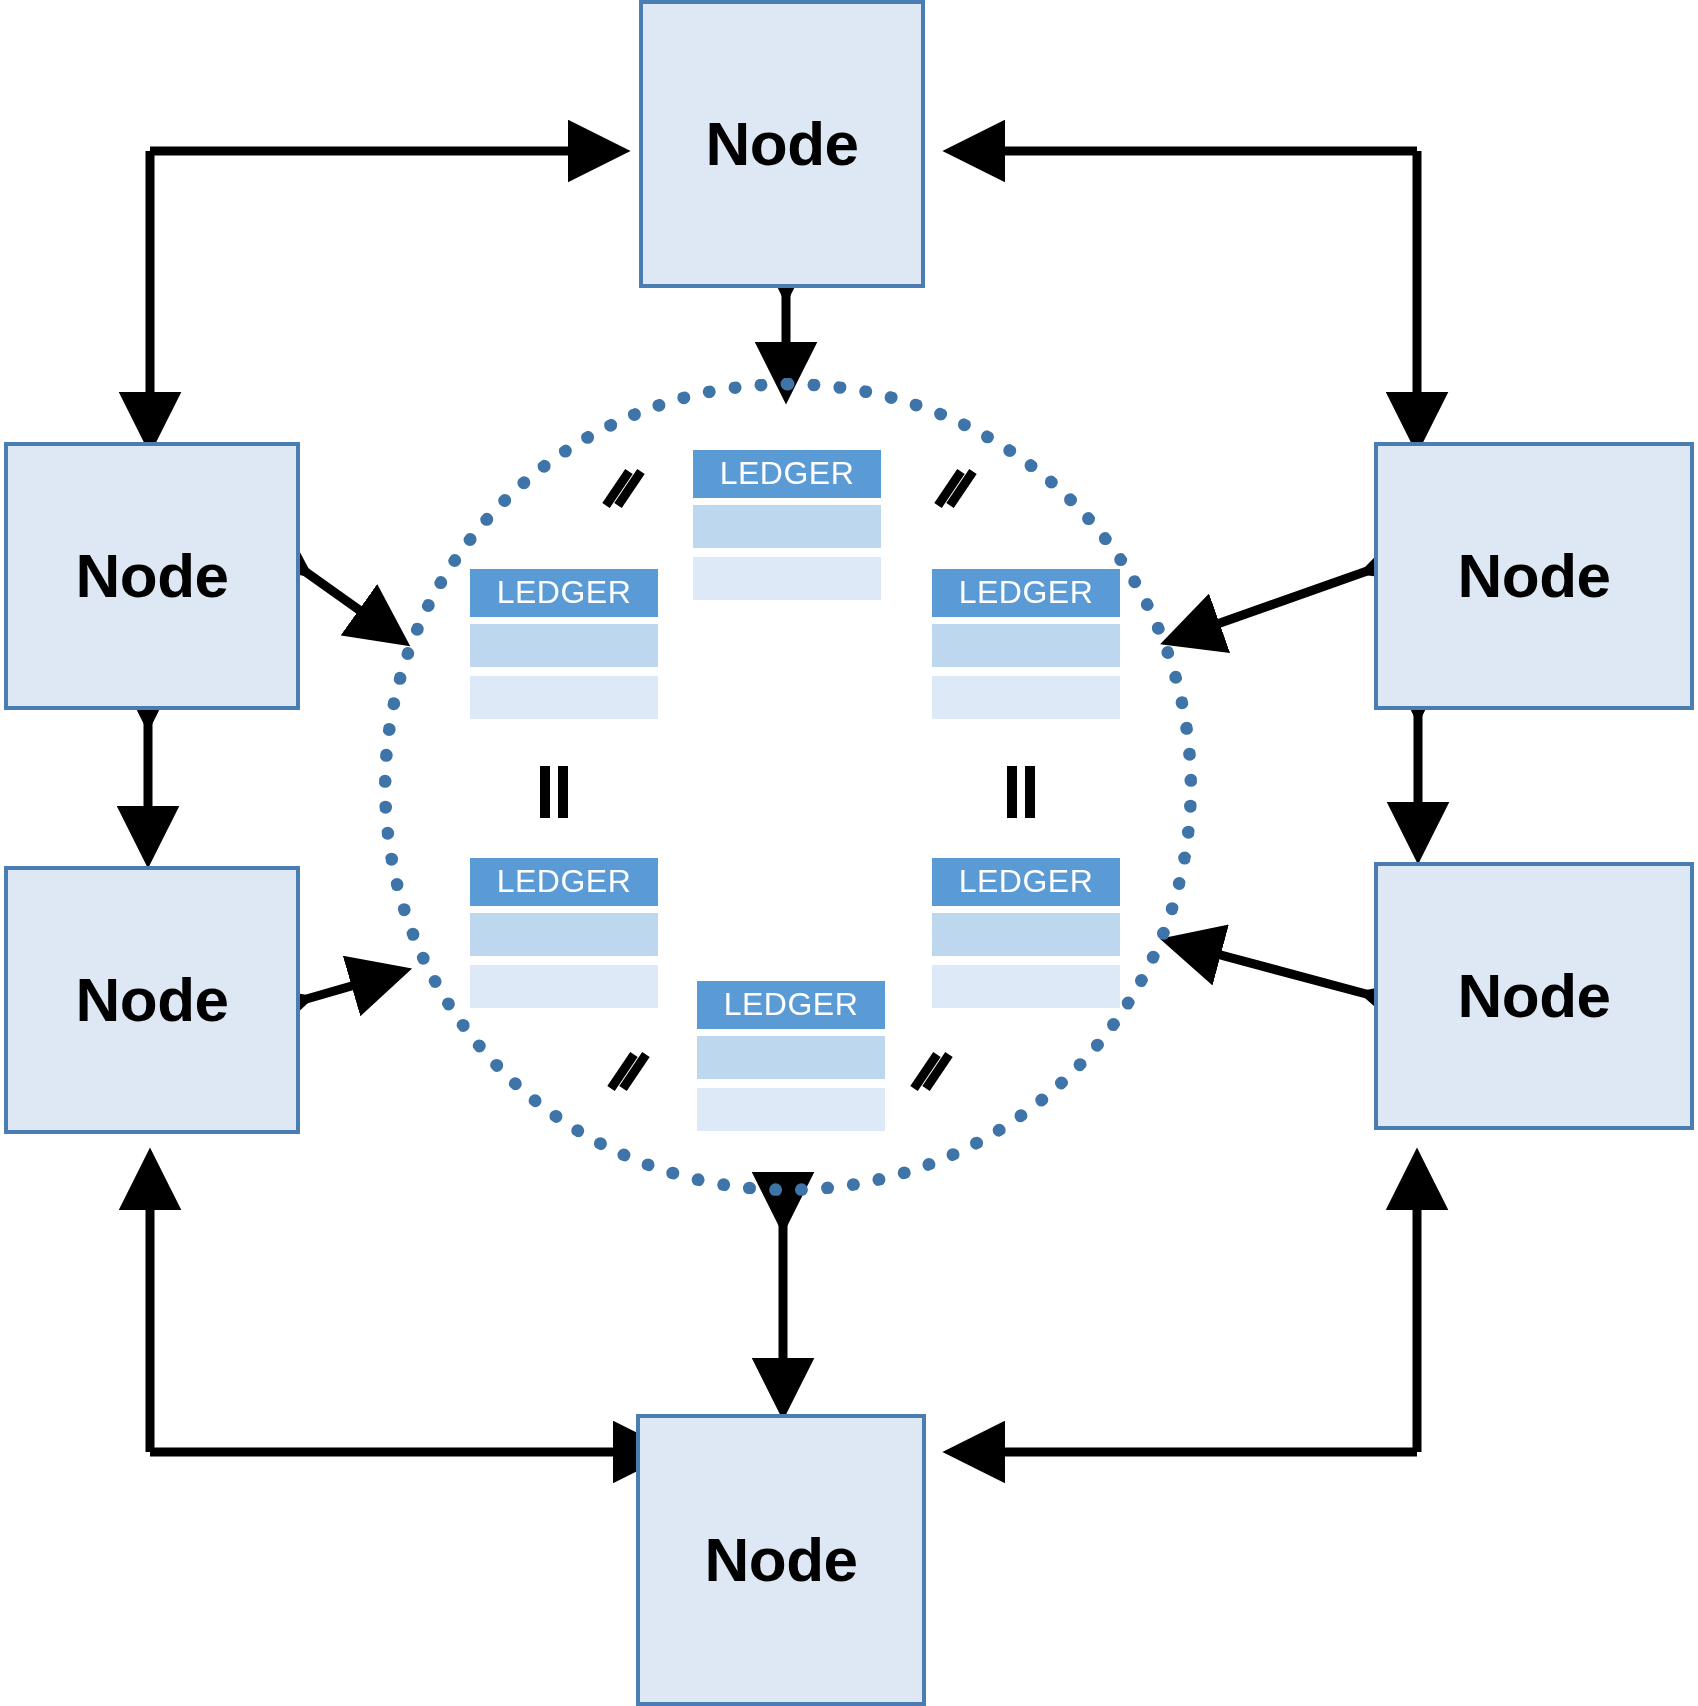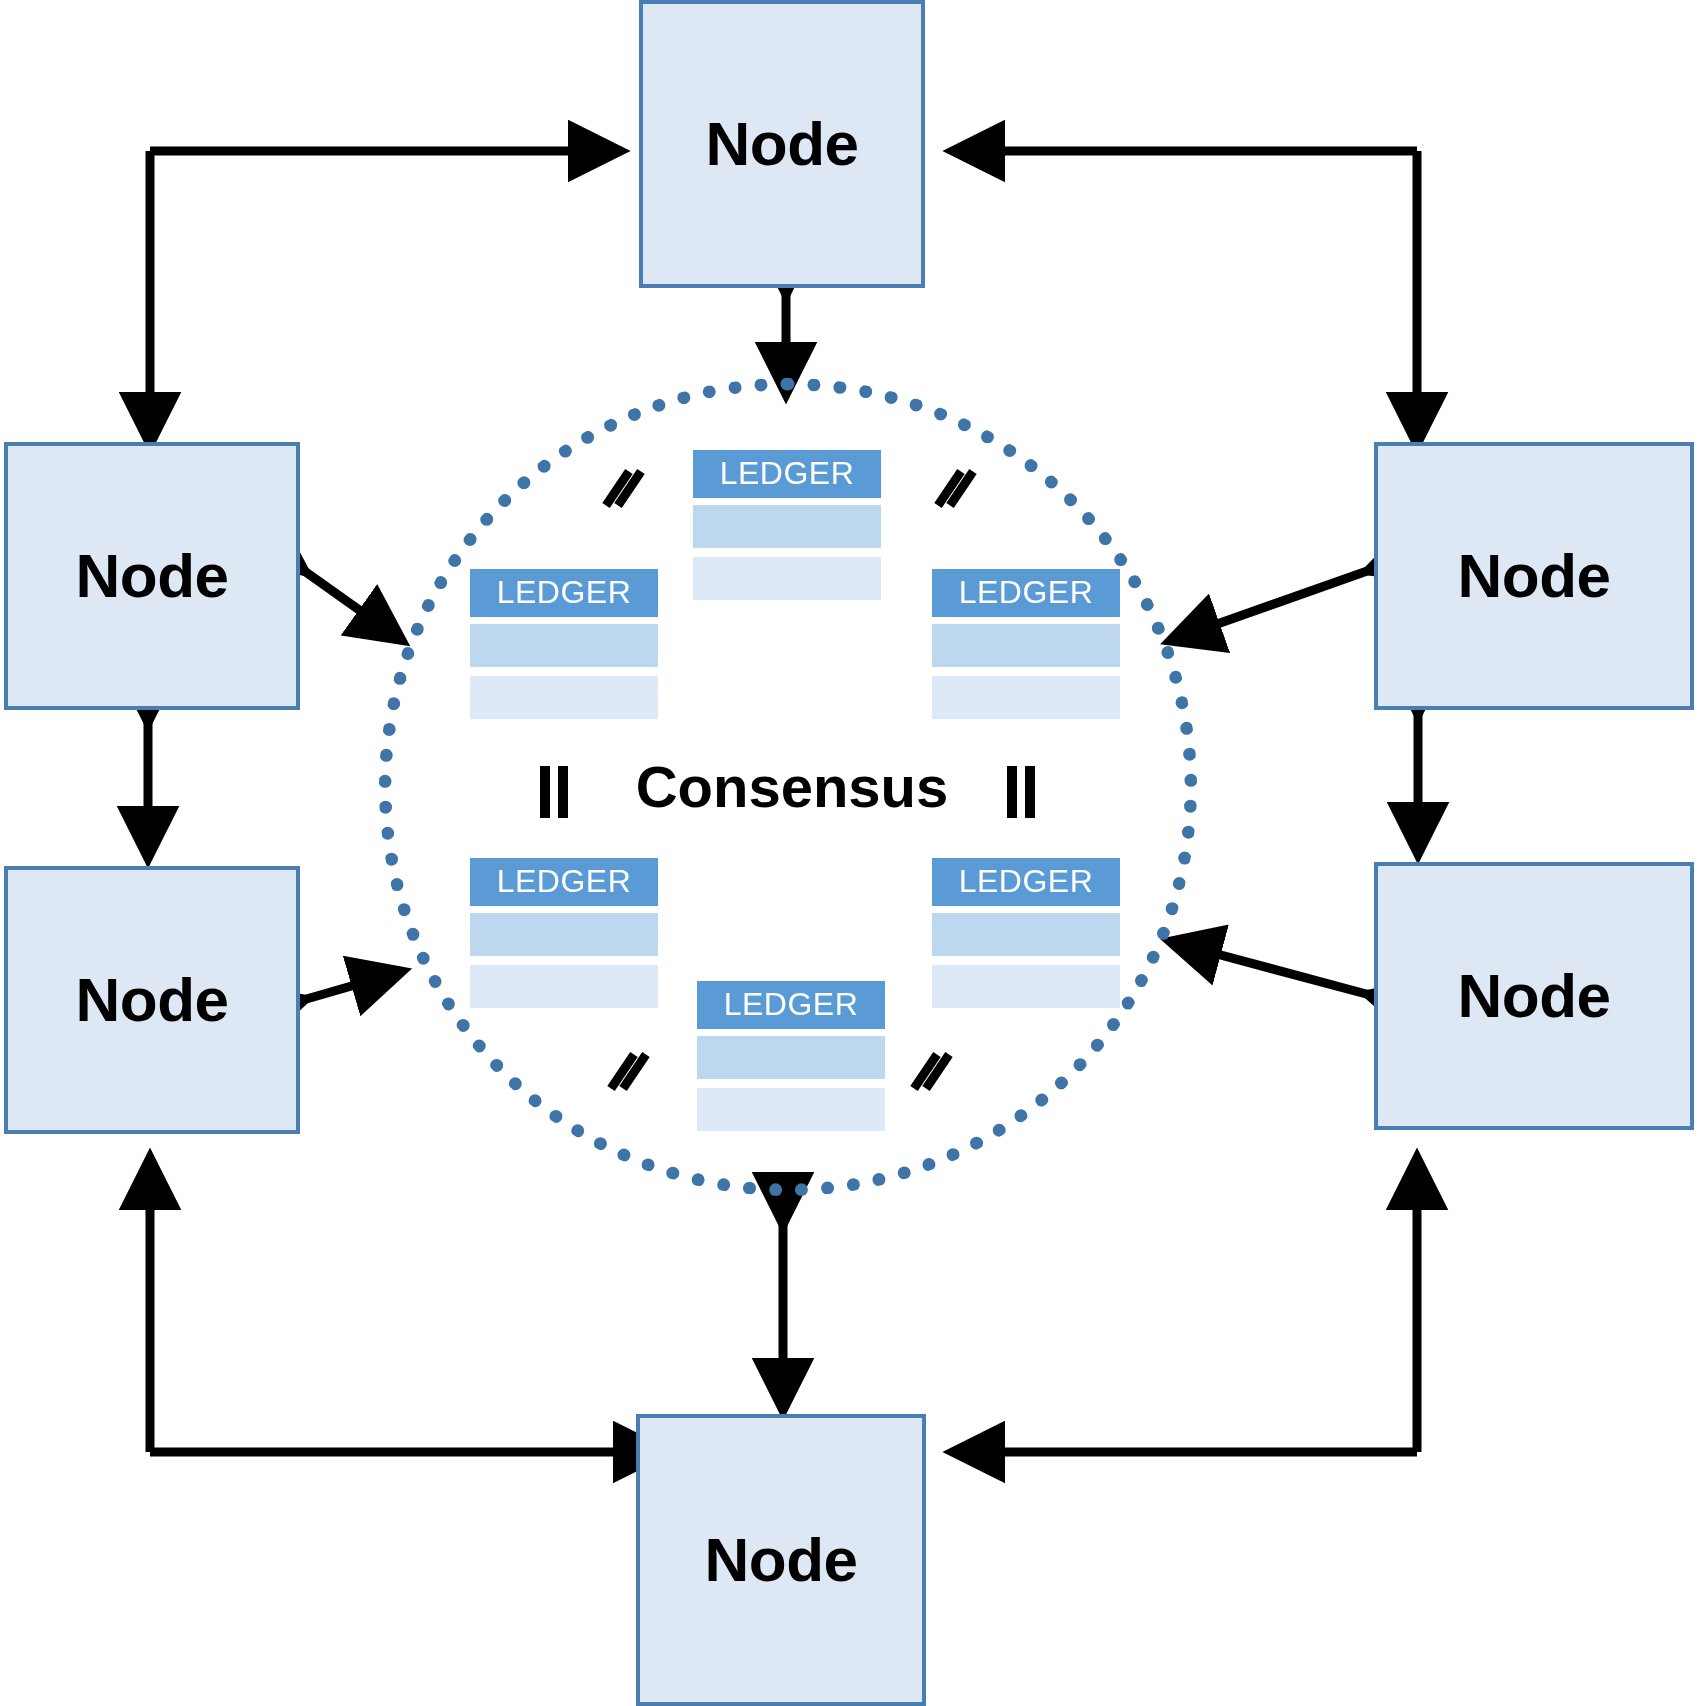--- a/index.html
+++ b/index.html
@@ -283,15 +283,14 @@
 
   <div class="eq-straight" style="left:538px; top:766px;">
     <span class="b1"></span>
       <span class="b2"></span>
   </div>
   <div class="eq-straight" style="left:1005px; top:766px;">
     <span class="b1"></span>
       <span class="b2"></span>
   </div>
 
-  <div id="consensus-label">Consensus</div>
 
 </div>
 
 </body></html>

